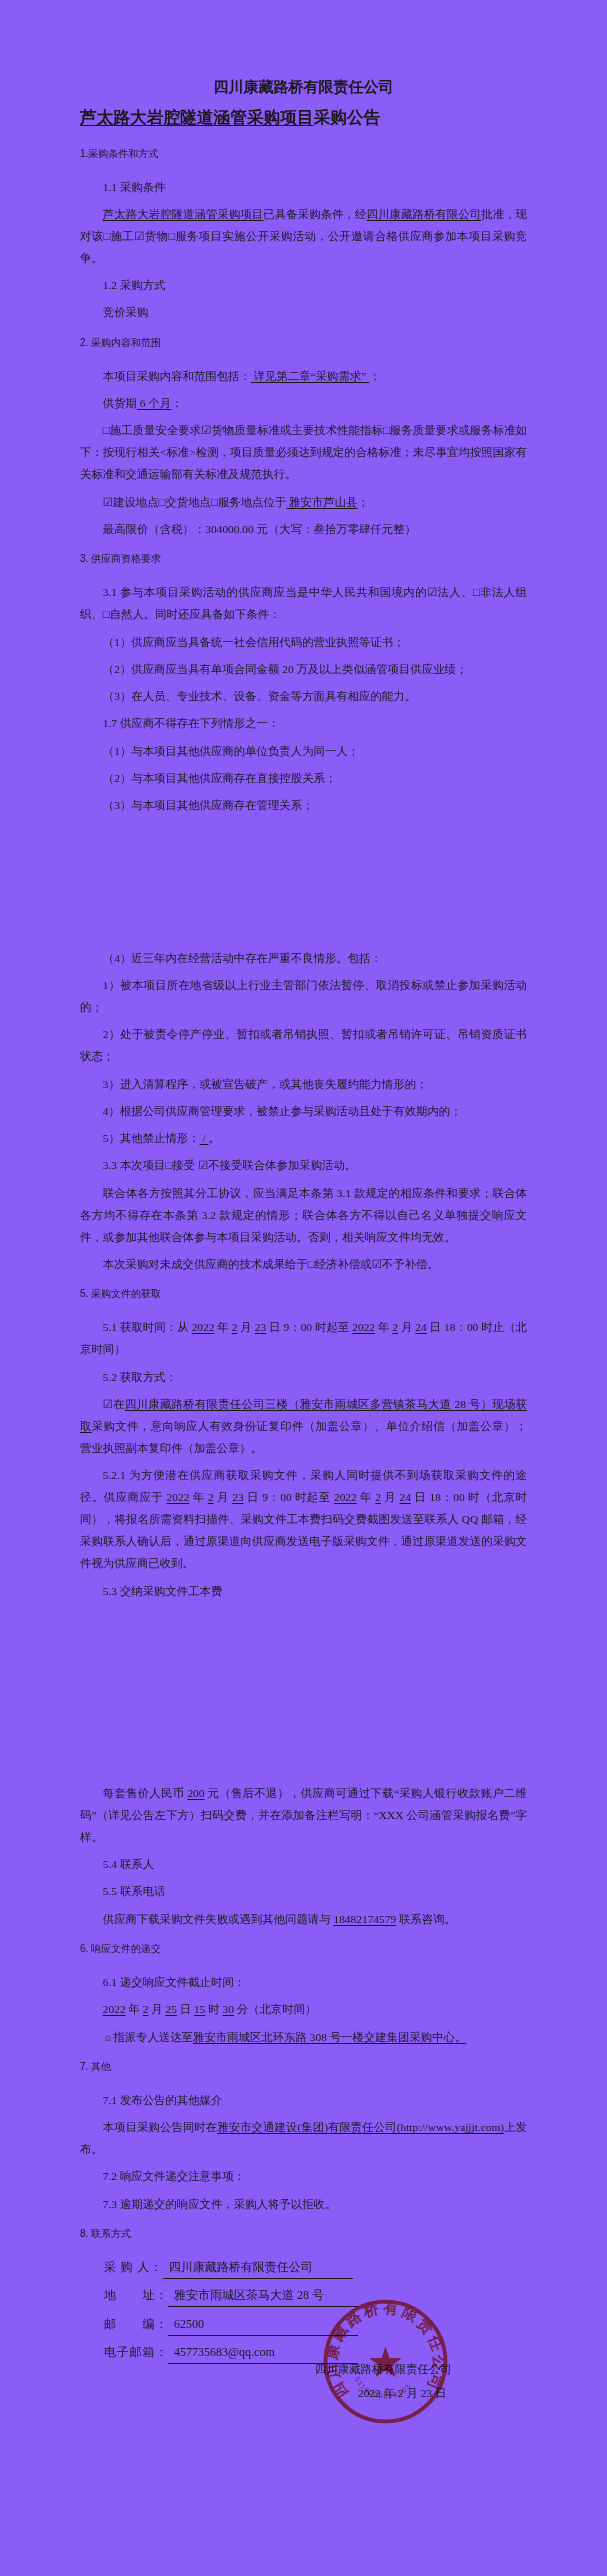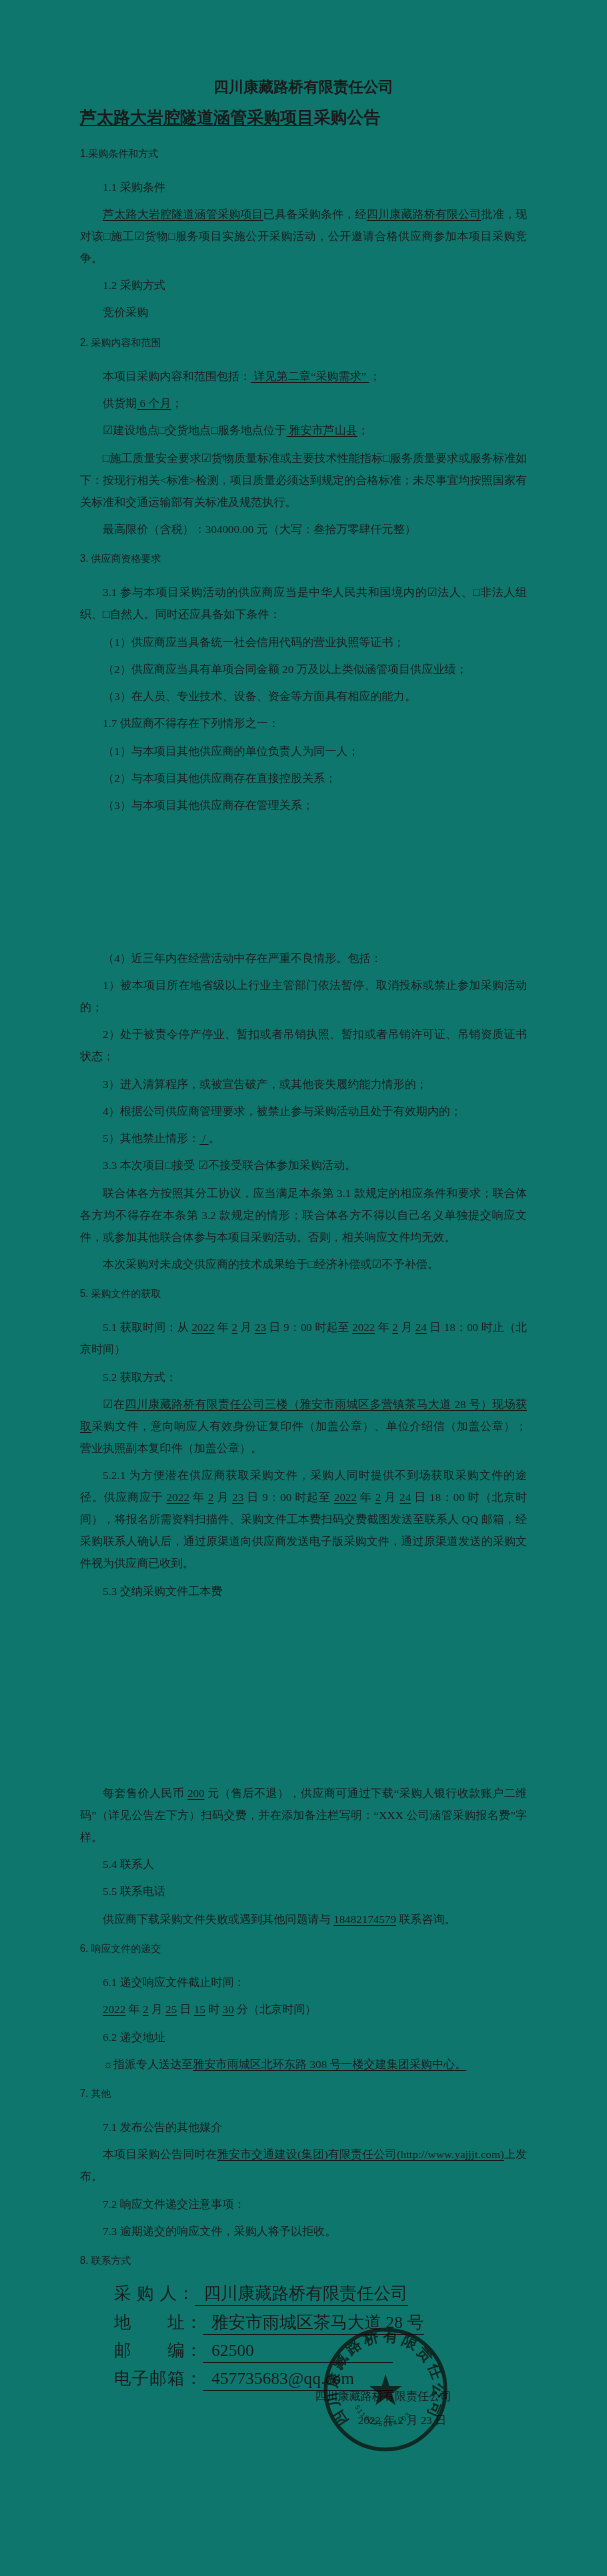--- a/index.html
+++ b/index.html
@@ -1,21 +1,21 @@
 <!DOCTYPE html>
 <html style="font-size:12px"><head>
 <meta charset="utf-8">
 <style>
   html,body{margin:0;padding:0;background:#ffffff;}
   .page{
     position:relative;
     width:607px;height:2576px;
     padding:74px 80px 12px 80px;
     box-sizing:border-box;
-    background:#0f766e;
+    background:#8b5cf6;
     color:#1a1a1a;
     font-family:"Liberation Serif","DejaVu Serif",serif;
     overflow:hidden;
   }
   .title1{
     text-align:center;font-size:15px;font-weight:bold;line-height:26px;
     font-family:"Liberation Sans","DejaVu Sans",sans-serif;
   }
   .title2{
     text-align:left;font-size:16.7px;font-weight:bold;line-height:35px;
@@ -28,21 +28,21 @@
     text-align:justify;text-indent:2em;
   }
   .h1{
     font-size:10px;line-height:27px;margin:4.6px 0 9px 0;font-weight:normal;
     font-family:"Liberation Sans","DejaVu Sans",sans-serif;
     text-indent:0;
   }
   .spacer-a{height:125px;}
   .spacer-b{height:175px;}
   .contact{
-    font-size:17px;line-height:22px;margin:0 0 5.3px 0;text-indent:2em;
+    font-size:12px;line-height:22px;margin:0 0 5.3px 0;text-indent:2em;
   }
   .contact .lbl{letter-spacing:0.8px;}
   .contact .val{
     display:inline-block;min-width:190px;text-indent:.5em;
     border-bottom:0.8px solid #1a1a1a;
   }
   .seal-area{position:relative;height:0;overflow:visible;}
   .seal-issuer{
     position:absolute;top:-7.6px;left:235px;font-size:11.4px;white-space:nowrap;z-index:1;
   }
@@ -66,22 +66,22 @@
 
   <div id="doc-body">
       <div class="h1"><span>1.采购条件和方式</span></div>
       <div class="p"><span>1.1 采购条件</span></div>
       <div class="p"><span class="u">芦太路大岩腔隧道涵管采购项目</span><span>已具备采购条件，经</span><span class="u">四川康藏路桥有限公司</span><span>批准，现对该□施工☑货物□服务项目实施公开采购活动，公开邀请合格供应商参加本项目采购竞争。</span></div>
       <div class="p"><span>1.2 采购方式</span></div>
       <div class="p"><span>竞价采购</span></div>
       <div class="h1"><span>2. 采购内容和范围</span></div>
       <div class="p"><span>本项目采购内容和范围包括：</span><span class="u"> 详见第二章“采购需求” </span><span>；</span></div>
       <div class="p"><span>供货期</span><span class="u"> 6 个月</span><span>；</span></div>
+      <div class="p"><span>□施工质量安全要求☑货物质量标准或主要技术性能指标□服务质量要求或服务标准如下：按现行相关&lt;标准&gt;检测，项目质量必须达到规定的合格标准；未尽事宜均按照国家有关标准和交通运输部有关标准及规范执行。</span></div>
       <div class="p"><span>☑建设地点□交货地点□服务地点位于</span><span class="u"> 雅安市芦山县</span><span>；</span></div>
-      <div class="p"><span>□施工质量安全要求☑货物质量标准或主要技术性能指标□服务质量要求或服务标准如下：按现行相关&lt;标准&gt;检测，项目质量必须达到规定的合格标准；未尽事宜均按照国家有关标准和交通运输部有关标准及规范执行。</span></div>
       <div class="p"><span>最高限价（含税）：304000.00 元（大写：叁拾万零肆仟元整）</span></div>
       <div class="h1"><span>3.  供应商资格要求</span></div>
       <div class="p"><span>3.1 参与本项目采购活动的供应商应当是中华人民共和国境内的☑法人、□非法人组织、□自然人。同时还应具备如下条件：</span></div>
       <div class="p"><span>（1）供应商应当具备统一社会信用代码的营业执照等证书；</span></div>
       <div class="p"><span>（2）供应商应当具有单项合同金额 20 万及以上类似涵管项目供应业绩；</span></div>
       <div class="p"><span>（3）在人员、专业技术、设备、资金等方面具有相应的能力。</span></div>
       <div class="p"><span>1.7 供应商不得存在下列情形之一：</span></div>
       <div class="p"><span>（1）与本项目其他供应商的单位负责人为同一人；</span></div>
       <div class="p"><span>（2）与本项目其他供应商存在直接控股关系；</span></div>
       <div class="p"><span>（3）与本项目其他供应商存在管理关系；</span></div>
@@ -102,21 +102,20 @@
       <div class="p"><span>5.2.1 为方便潜在供应商获取采购文件，采购人同时提供不到场获取采购文件的途径。供应商应于 </span><span class="u">2022</span><span> 年 </span><span class="u">2</span><span> 月 </span><span class="u">23</span><span> 日 9：00 时起至 </span><span class="u">2022</span><span> 年 </span><span class="u">2</span><span> 月 </span><span class="u">24</span><span> 日 18：00 时（北京时间），将报名所需资料扫描件、采购文件工本费扫码交费截图发送至联系人 QQ 邮箱，经采购联系人确认后，通过原渠道向供应商发送电子版采购文件，通过原渠道发送的采购文件视为供应商已收到。</span></div>
       <div class="p"><span>5.3 交纳采购文件工本费</span></div>
       <div class="spacer-b"></div>
       <div class="p"><span>每套售价人民币 </span><span class="u">200</span><span> 元（售后不退），供应商可通过下载“采购人银行收款账户二维码”（详见公告左下方）扫码交费，并在添加备注栏写明：“XXX 公司涵管采购报名费”字样。</span></div>
       <div class="p"><span>5.4 联系人</span></div>
       <div class="p"><span>5.5 联系电话</span></div>
       <div class="p"><span>供应商下载采购文件失败或遇到其他问题请与 </span><span class="u">18482174579</span><span> 联系咨询。</span></div>
       <div class="h1"><span>6. 响应文件的递交</span></div>
       <div class="p"><span>6.1 递交响应文件截止时间：</span></div>
       <div class="p"><span class="u">2022</span><span> 年 </span><span class="u">2</span><span> 月 </span><span class="u">25</span><span> 日 </span><span class="u">15</span><span> 时 </span><span class="u">30</span><span> 分（北京时间）</span></div>
-      <div class="p"><span>6.2 递交地址</span></div>
       <div class="p"><span>☼指派专人送达至</span><span class="u">雅安市雨城区北环东路 308 号一楼交建集团采购中心。</span></div>
       <div class="h1"><span>7. 其他</span></div>
       <div class="p"><span>7.1 发布公告的其他媒介</span></div>
       <div class="p"><span>本项目采购公告同时在</span><span class="u">雅安市交通建设(集团)有限责任公司(http://www.yajjjt.com)</span><span>上发布。</span></div>
       <div class="p"><span>7.2 响应文件递交注意事项：</span></div>
       <div class="p"><span>7.3 逾期递交的响应文件，采购人将予以拒收。</span></div>
       <div class="h1"><span>8. 联系方式</span></div>
       <div class="contact"><span class="lbl">采 购 人：</span><span class="val">四川康藏路桥有限责任公司</span></div>
       <div class="contact"><span class="lbl">地　　址：</span><span class="val">雅安市雨城区茶马大道 28 号</span></div>
       <div class="contact"><span class="lbl">邮　　编：</span><span class="val">62500</span></div>

